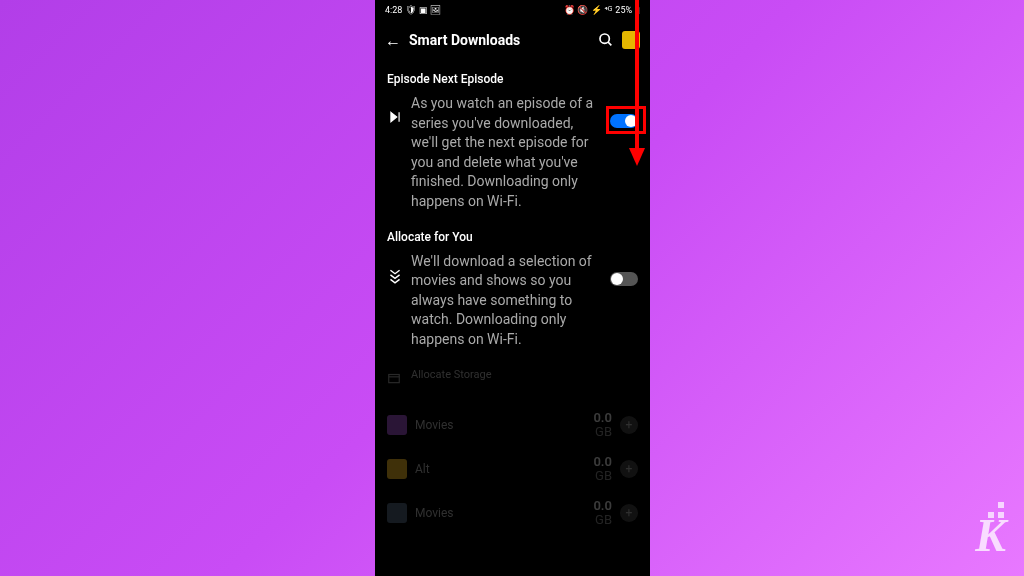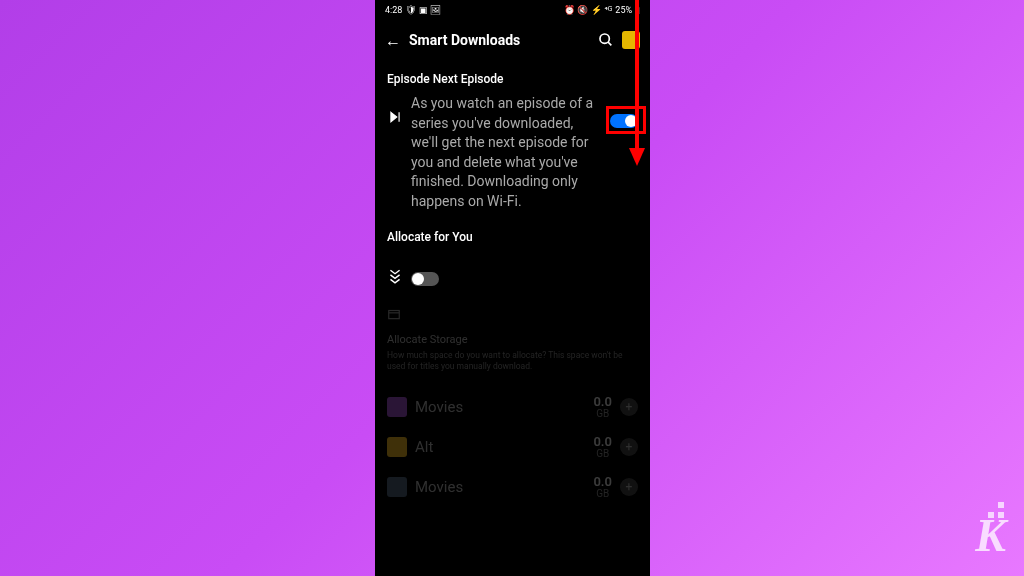--- a/index.html
+++ b/index.html
@@ -88,39 +88,39 @@
   }
   .toggle.on .toggle-knob { right: 1px; }
   .toggle.off .toggle-knob { left: 1px; }
   .red-box {
     position: absolute;
     border: 3px solid #ff0000;
     pointer-events: none;
   }
   .dimmed { opacity: 0.35; }
   .allocate-title { font-size: 11px; color: #888; margin-bottom: 4px; }
-  .allocate-row { display: flex; align-items: flex-start; gap: 8px; margin-bottom: 14px; flex-direction: column; }
+  .allocate-row { display: flex; align-items: flex-start; gap: 8px; margin-bottom: 14px; }
   .allocate-icon { width: 16px; flex-shrink: 0; padding-top: 2px; }
   .allocate-desc { font-size: 8.5px; color: #666; line-height: 1.4; flex: 1; }
   .storage-item {
     display: flex;
     align-items: center;
     gap: 8px;
     padding: 8px 0;
   }
   .storage-thumb {
     width: 20px;
     height: 20px;
     border-radius: 3px;
     flex-shrink: 0;
   }
-  .storage-name { font-size: 15px; flex: 1; color: #888; }
+  .storage-name { font-size: 12px; flex: 1; color: #888; }
   .storage-val { text-align: right; margin-right: 0; }
   .storage-num { font-size: 13px; font-weight: 600; color: #aaa; line-height: 1; }
-  .storage-unit { font-size: 10px; color: #666; text-align: center; }
+  .storage-unit { font-size: 13px; color: #666; }
   .plus-btn {
     width: 18px;
     height: 18px;
     border-radius: 50%;
     background: #333;
     color: #888;
     display: flex;
     align-items: center;
     justify-content: center;
     font-size: 12px;
@@ -201,36 +201,36 @@
 
     <div class="section-title">Allocate for You</div>
     <div class="setting-row">
       <div class="setting-icon">
         <svg width="14" height="16" viewBox="0 0 24 28" fill="none" stroke="#fff" stroke-width="2.5">
           <polyline points="4,4 12,10 20,4"></polyline>
           <polyline points="4,12 12,18 20,12"></polyline>
           <polyline points="4,20 12,26 20,20"></polyline>
         </svg>
       </div>
+      <div class="setting-desc">We'll download a selection of movies and shows so you always have something to watch. Downloading only happens on Wi-Fi.</div>
       <div class="toggle off">
         <div class="toggle-knob"></div>
       </div>
     </div>
 
     <div class="dimmed">
       <div class="allocate-row">
         <div class="allocate-icon">
           <svg width="14" height="14" viewBox="0 0 24 24" fill="none" stroke="#777" stroke-width="2">
             <rect x="3" y="6" width="18" height="14"></rect>
               <line x1="3" y1="10" x2="21" y2="10"></line>
           </svg>
         </div>
         <div>
           <div class="allocate-title">Allocate Storage</div>
-          <div class="allocate-desc">How much space do you want to allocate? This space won't be used for titles you manually download.</div>
         </div>
       </div>
 
       <div class="storage-item">
         <div class="storage-thumb" style="background:#7a3c9c;"></div>
         <div class="storage-name">Movies</div>
         <div class="storage-val">
           <div class="storage-num">0.0</div>
           <div class="storage-unit">GB</div>
         </div>

